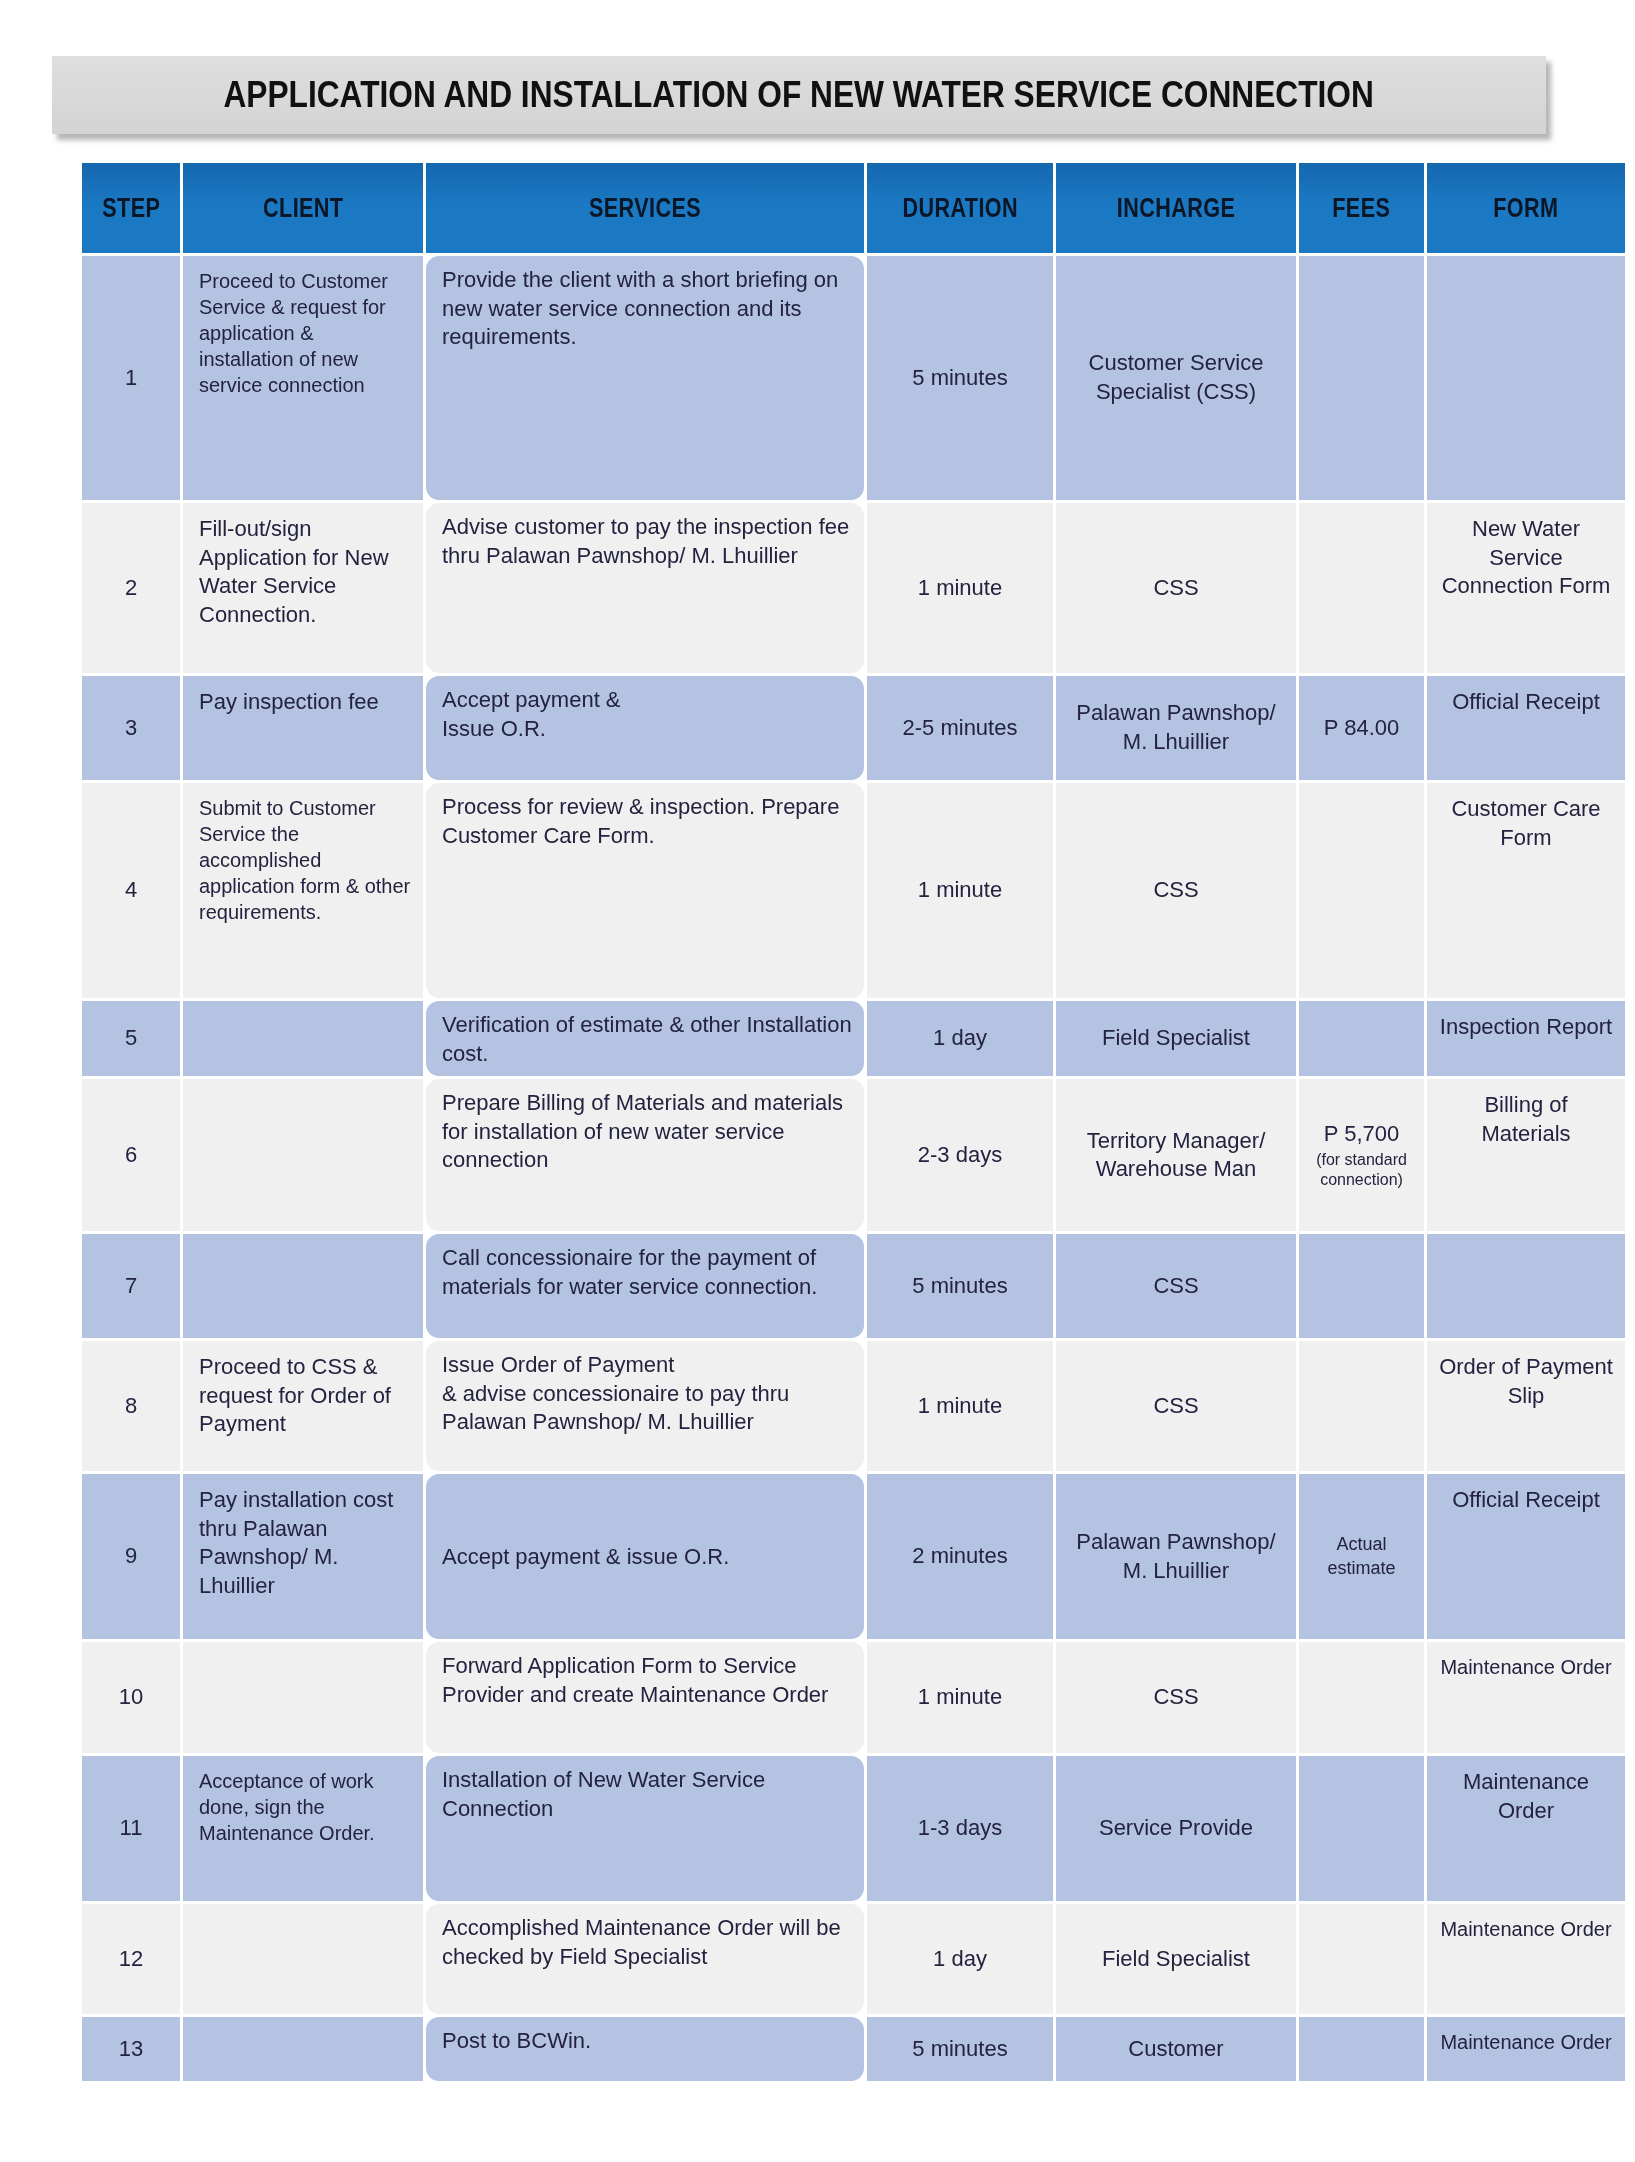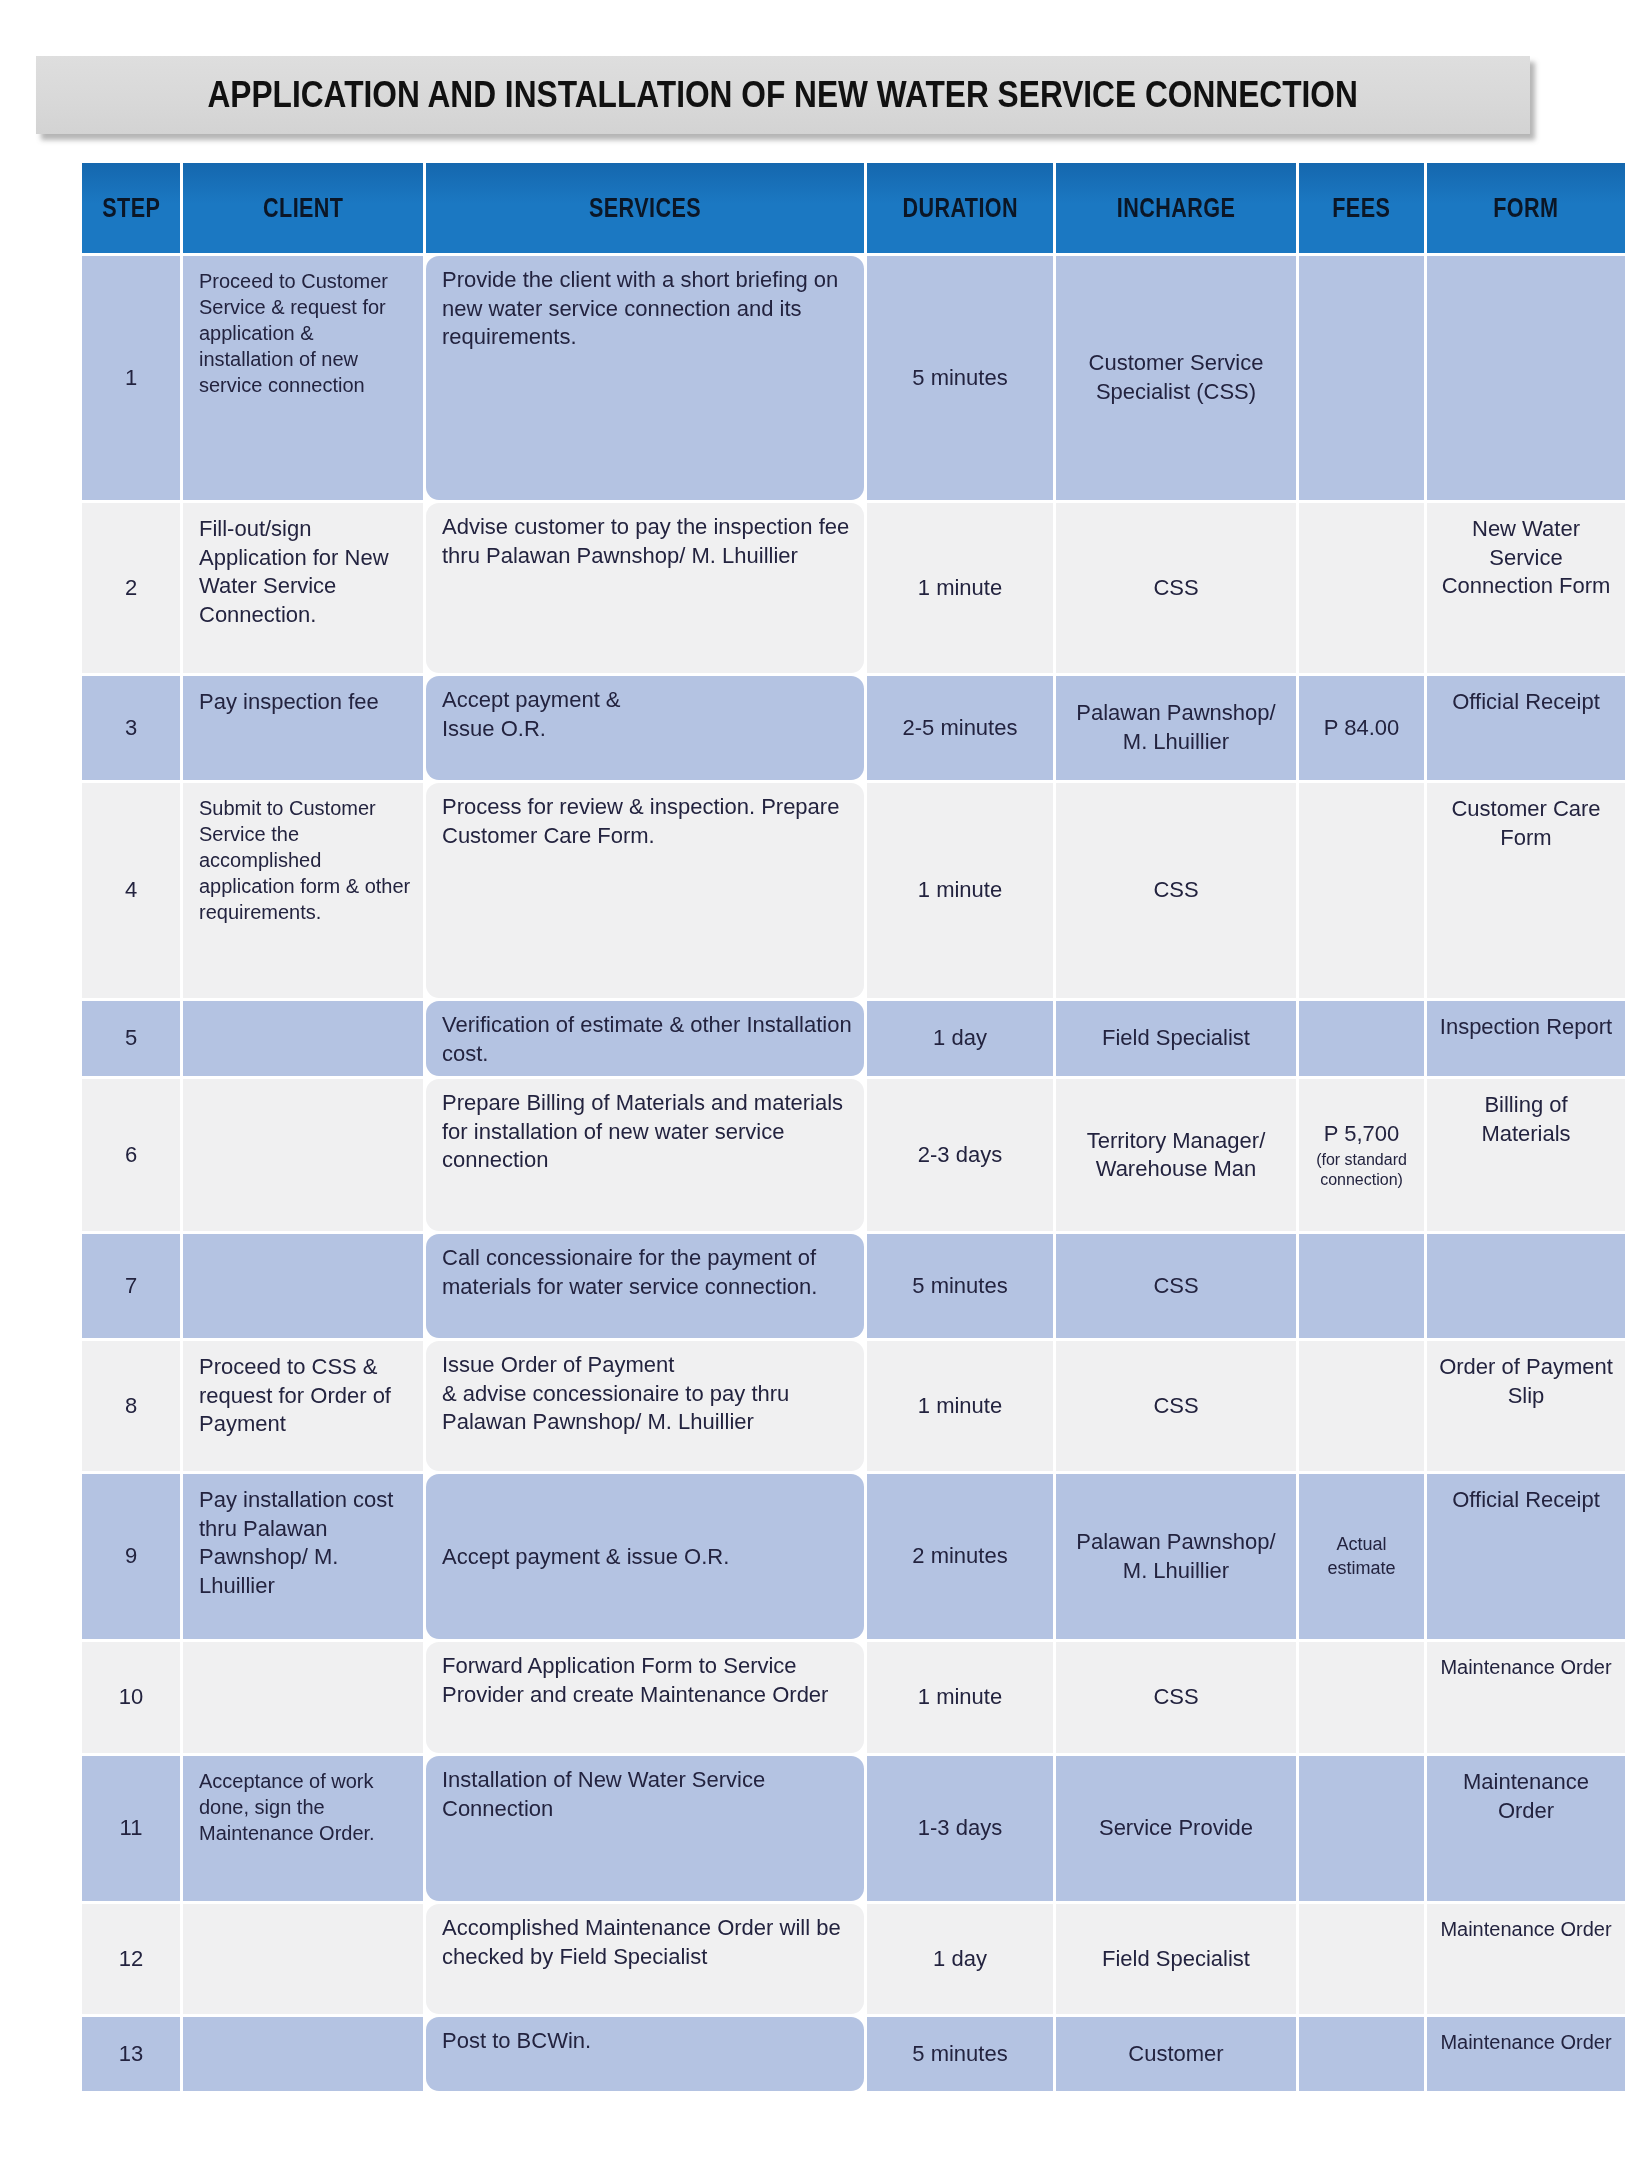--- a/index.html
+++ b/index.html
@@ -2,21 +2,21 @@
 <html><head>
 <meta charset="utf-8">
 <style>
   html,body{margin:0;padding:0;background:#ffffff;}
   body{
     width:1635px;height:2162px;position:relative;overflow:hidden;
     font-family:"Liberation Sans",sans-serif;color:#23233f;
   }
   
   .banner{
-    margin:56px 0 0 36px;width:1494px;height:78px;
+    margin:56px 0 0 52px;width:1494px;height:78px;
     background:linear-gradient(180deg,#dedede 0%,#d8d8d8 60%,#d3d3d3 100%);
     box-shadow:5px 6px 5px rgba(90,90,90,0.45);
     text-align:center;line-height:78px;white-space:nowrap;
   }
   .banner .title-text{
     display:inline-block;transform:scaleX(0.88);transform-origin:center;
     font-size:36px;font-weight:bold;color:#111111;letter-spacing:0px;
   }
   
   table.process-table{
@@ -53,21 +53,21 @@
   tbody tr:nth-child(3){height:104px}
   tbody tr:nth-child(4){height:215px}
   tbody tr:nth-child(5){height:69px}
   tbody tr:nth-child(6){height:152px}
   tbody tr:nth-child(7){height:104px}
   tbody tr:nth-child(8){height:130px}
   tbody tr:nth-child(9){height:165px}
   tbody tr:nth-child(10){height:111px}
   tbody tr:nth-child(11){height:145px}
   tbody tr:nth-child(12){height:110px}
-  tbody tr:nth-child(13){height:74px}
+  tbody tr:nth-child(13){height:64px}
   
   tbody tr:nth-child(1) td.col-client,
   tbody tr:nth-child(4) td.col-client,
   tbody tr:nth-child(11) td.col-client{font-size:20px;}
   tbody tr:nth-child(10) td.col-form,
   tbody tr:nth-child(12) td.col-form,
   tbody tr:nth-child(13) td.col-form{font-size:20px;}
   tbody tr:nth-child(9) td.col-fees{font-size:18px;}
   tbody tr:nth-child(9) td.col-services{vertical-align:middle;}
   

